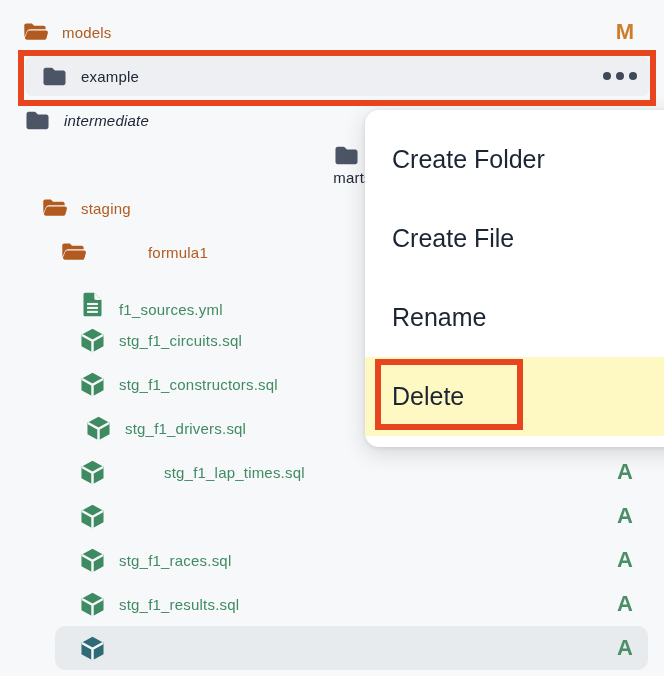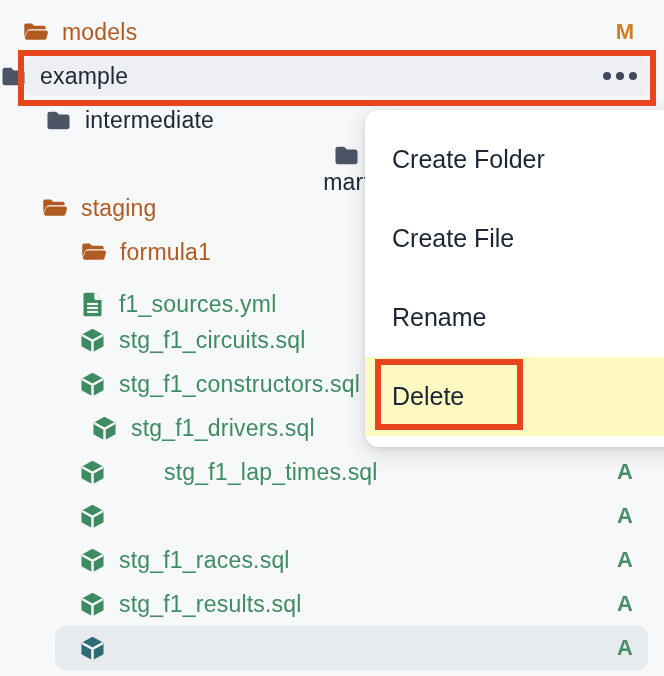--- a/index.html
+++ b/index.html
@@ -18,21 +18,21 @@
   .row-bg{
     position:absolute;top:2px;bottom:2px;left:25px;right:14px;
     background:#edeff2;border-radius:8px;z-index:0;
   }
   .row-bg.sel{left:55px;right:16px;top:0;bottom:0;background:#e8ebee;border-radius:10px;}
   .icon{
     position:relative;z-index:1;width:27px;height:27px;margin-right:13px;
     display:inline-flex;align-items:center;justify-content:center;flex:0 0 auto;
   }
   .icon svg{width:100%;height:100%;display:block;}
-  .label{position:relative;z-index:1;font-size:23px;letter-spacing:0.2px;}
+  .label{position:relative;z-index:1;font-size:15px;letter-spacing:0.2px;}
   .c-orange .icon{color:#b15b21;} .c-orange .label{color:#b15b21;}
   .c-dark   .icon{color:#4c5565;} .c-dark   .label{color:#202837;}
   .c-green  .icon{color:#3e8a61;} .c-green  .label{color:#3f8b63;}
   .c-teal   .icon{color:#2f6b77;} .c-teal   .label{color:#356e79;}
   .badge{
     position:absolute;left:611px;width:28px;text-align:center;z-index:1;
     font-size:22px;font-weight:700;color:#4a8f68;
   }
   .c-orange .badge{color:#ce7e2b;}
   .dots{position:absolute;left:603px;top:50%;transform:translateY(-50%);
@@ -69,35 +69,35 @@
       <div class="row c-orange" style="padding-left: 22px;">
         <span class="icon">
           <svg viewBox="0 0 24 24" fill="currentColor">
             <path d="M2 5.8c0-1 .8-1.8 1.8-1.8h5l1.9 2h8.5c1 0 1.8.8 1.8 1.8v1.2H7.1c-1.3 0-2.5.9-2.8 2.2L2.1 16z"></path>
             <path d="M6.8 10.2h14.5c1.2 0 2 1.1 1.7 2.2l-1.2 4.4c-.3 1-1.2 1.7-2.2 1.7H4.4c-1.2 0-2-1.1-1.7-2.2l1.9-4.7c.3-.9 1.1-1.4 2.2-1.4z"></path>
           </svg>
         </span>
         <span class="label">models</span>
         <span class="badge">M</span>
       </div>
-      <div class="row c-dark" style="">
+      <div class="row c-dark" style="padding-left: 41px;">
         <div class="row-bg"></div>
         <span class="icon">
           <svg viewBox="0 0 24 24" fill="currentColor">
             <path d="M2.2 6.2c0-1.1.9-2 2-2h5.1c.5 0 1 .2 1.3.6l1.8 1.9h7.4c1.1 0 2 .9 2 2v9.1c0 1.1-.9 2-2 2H4.2c-1.1 0-2-.9-2-2z"></path>
           </svg>
         </span>
         <span class="label">example</span>
         <span class="dots">
           <i></i>
           <i></i>
           <i></i>
         </span>
       </div>
-      <div class="row c-dark" style="padding-left: 45px;">
+      <div class="row c-dark" style="padding-left: 24px; font-style: italic;">
         <span class="icon">
           <svg viewBox="0 0 24 24" fill="currentColor">
             <path d="M2.2 6.2c0-1.1.9-2 2-2h5.1c.5 0 1 .2 1.3.6l1.8 1.9h7.4c1.1 0 2 .9 2 2v9.1c0 1.1-.9 2-2 2H4.2c-1.1 0-2-.9-2-2z"></path>
           </svg>
         </span>
         <span class="label">intermediate</span>
       </div>
       <div class="row c-dark" style="padding-left: 41px; flex-direction: column;">
         <span class="icon">
           <svg viewBox="0 0 24 24" fill="currentColor">
@@ -108,21 +108,21 @@
       </div>
       <div class="row c-orange" style="padding-left: 41px;">
         <span class="icon">
           <svg viewBox="0 0 24 24" fill="currentColor">
             <path d="M2 5.8c0-1 .8-1.8 1.8-1.8h5l1.9 2h8.5c1 0 1.8.8 1.8 1.8v1.2H7.1c-1.3 0-2.5.9-2.8 2.2L2.1 16z"></path>
             <path d="M6.8 10.2h14.5c1.2 0 2 1.1 1.7 2.2l-1.2 4.4c-.3 1-1.2 1.7-2.2 1.7H4.4c-1.2 0-2-1.1-1.7-2.2l1.9-4.7c.3-.9 1.1-1.4 2.2-1.4z"></path>
           </svg>
         </span>
         <span class="label">staging</span>
       </div>
-      <div class="row c-orange" style="padding-left: 80px;">
+      <div class="row c-orange" style="padding-left: 60px; gap: 48px;">
         <span class="icon">
           <svg viewBox="0 0 24 24" fill="currentColor">
             <path d="M2 5.8c0-1 .8-1.8 1.8-1.8h5l1.9 2h8.5c1 0 1.8.8 1.8 1.8v1.2H7.1c-1.3 0-2.5.9-2.8 2.2L2.1 16z"></path>
             <path d="M6.8 10.2h14.5c1.2 0 2 1.1 1.7 2.2l-1.2 4.4c-.3 1-1.2 1.7-2.2 1.7H4.4c-1.2 0-2-1.1-1.7-2.2l1.9-4.7c.3-.9 1.1-1.4 2.2-1.4z"></path>
           </svg>
         </span>
         <span class="label">formula1</span>
       </div>
       <div class="row c-green" style="padding-left: 79px; align-items: flex-end;">
         <span class="icon">
@@ -147,21 +147,21 @@
       </div>
       <div class="row c-green" style="padding-left: 79px;">
         <span class="icon">
           <svg viewBox="0 0 24 24" fill="currentColor">
             <path d="M12 1.6 21.8 6.9v10.2L12 22.4 2.2 17.1V6.9z"></path>
             <path d="M2.6 7.1 12 12.2l9.4-5.1M12 12.2v10" stroke="#f7f8f9" stroke-width="2.2" fill="none"></path>
           </svg>
         </span>
         <span class="label">stg_f1_constructors.sql</span>
       </div>
-      <div class="row c-green" style="padding-left: 91px;">
+      <div class="row c-green" style="padding-left: 53px; margin-left: 32px;">
         <span class="icon">
           <svg viewBox="0 0 24 24" fill="currentColor">
             <path d="M12 1.6 21.8 6.9v10.2L12 22.4 2.2 17.1V6.9z"></path>
             <path d="M2.6 7.1 12 12.2l9.4-5.1M12 12.2v10" stroke="#f7f8f9" stroke-width="2.2" fill="none"></path>
           </svg>
         </span>
         <span class="label">stg_f1_drivers.sql</span>
       </div>
       <div class="row c-green" style="padding-left: 79px; gap: 45px;">
         <span class="icon">

